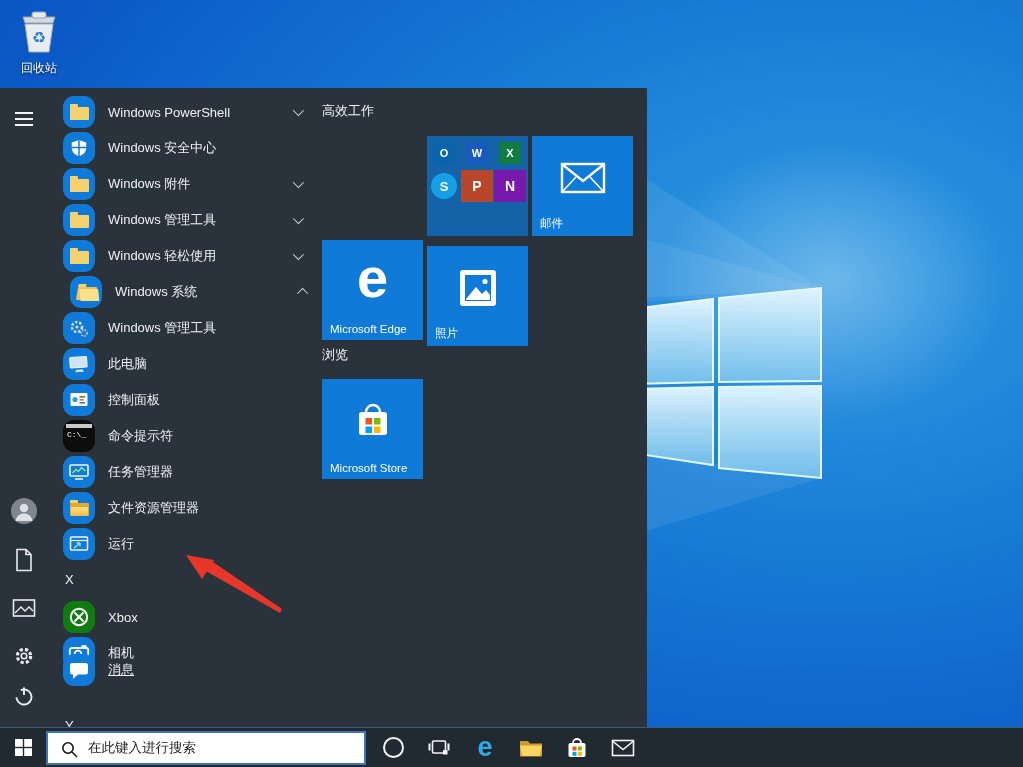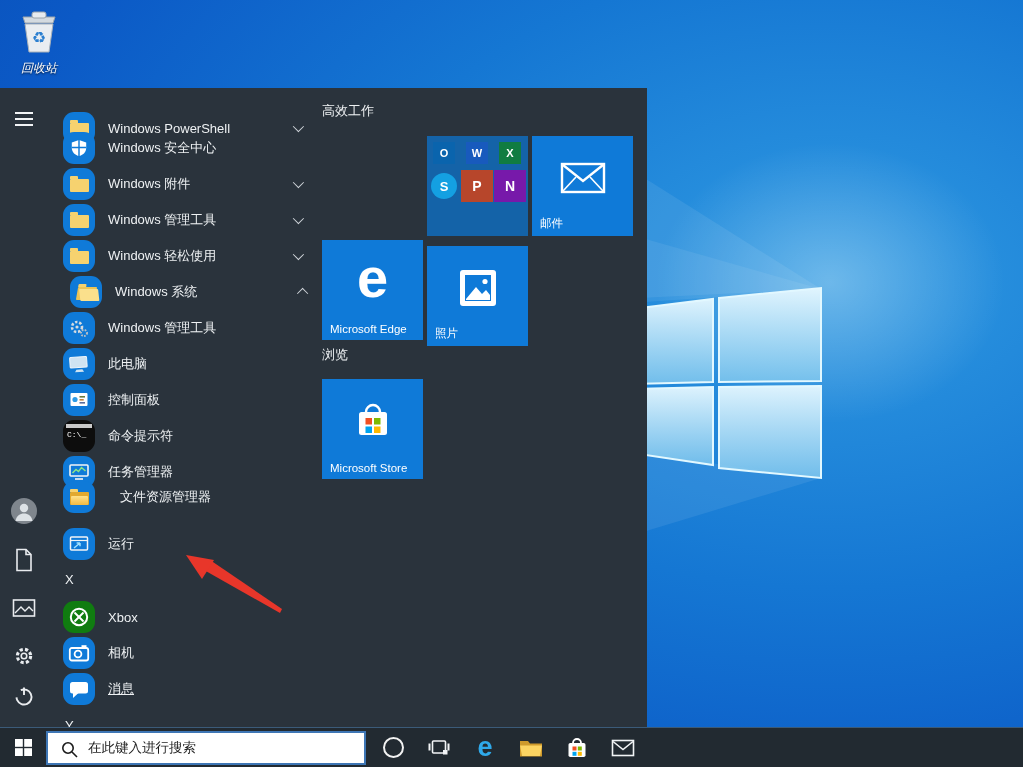--- a/index.html
+++ b/index.html
@@ -4,21 +4,21 @@
 <style>
   html,body{margin:0;padding:0;}
   body{font-family:"Liberation Sans","DejaVu Sans",sans-serif;background:#000;}
   .stage{position:relative;width:1023px;height:767px;overflow:hidden;background:#0b54c0;}
   
   .wallpaper{position:absolute;inset:0;
     background:radial-gradient(1250px 820px at 81% 36%, #2f9ae2 0%, #1577d3 38%, #0b59c6 68%, #0848ab 100%);}
   .wallpaper svg{position:absolute;inset:0;}
   
   .recycle{position:absolute;left:10px;top:8px;width:58px;text-align:center;}
-  .recycle .rlabel{margin-top:2px;font-size:12px;color:#fff;text-shadow:0 1px 2px rgba(0,0,0,.8);font-style:italic;}
+  .recycle .rlabel{margin-top:2px;font-size:12px;color:#fff;text-shadow:0 1px 2px rgba(0,0,0,.8);}
   
   .startmenu{position:absolute;left:0;top:88px;width:647px;height:639px;background:#2a333c;color:#eef1f3;}
   .rail{position:absolute;left:0;top:0;width:48px;height:100%;}
   .railbtn{position:absolute;left:11px;width:26px;height:26px;display:flex;align-items:center;justify-content:center;}
   .hamburger{display:flex;flex-direction:column;gap:4px;}
   .hamburger i{display:block;width:18px;height:2px;background:#f2f4f6;}
   .avatar{width:26px;height:26px;border-radius:50%;background:#7f868d;overflow:hidden;display:flex;align-items:center;justify-content:center;}
   
   .row{position:absolute;left:63px;width:242px;height:32px;display:flex;align-items:center;cursor:default;}
   .tile32{width:32px;height:32px;background:#0f7ad8;display:flex;align-items:center;justify-content:center;flex:none;border-radius:11px;}
@@ -142,21 +142,21 @@
       <div class="railbtn" style="top:595px;">
         <svg width="24" height="24" viewBox="0 0 24 24">
           <circle cx="12" cy="13" r="7.5" fill="none" stroke="#e9ecef" stroke-width="1.9" stroke-dasharray="38 9" transform="rotate(-115 12 13)"></circle>
           <line x1="12" y1="3.5" x2="12" y2="11" stroke="#e9ecef" stroke-width="1.9"></line>
         </svg>
       </div>
     </div>
 
     <div>
 
-      <div class="row" style="top:24px;">
+      <div class="row" style="top:8px;">
         <span class="tile32">
             <span class="ficon"></span>
           </span>
         <span class="rlbl">Windows PowerShell</span>
         <span class="chev"></span>
       </div>
 
       <div class="row" style="top:44px;">
         <span class="tile32">
           <svg width="18" height="18" viewBox="0 0 20 20">
@@ -245,21 +245,21 @@
         <span class="tile32">
           <svg width="22" height="20" viewBox="0 0 22 20">
               <rect x="2" y="3" width="18" height="11" rx="1" fill="none" stroke="#f2f4f6" stroke-width="1.6"></rect>
               <polyline points="4.5,11 8,7.5 10.5,9.5 13.5,5.5 17.5,9" fill="none" stroke="#8ae58a" stroke-width="1.5"></polyline>
               <line x1="7" y1="17" x2="15" y2="17" stroke="#f2f4f6" stroke-width="1.6"></line>
             </svg>
         </span>
         <span class="rlbl">任务管理器</span>
       </div>
 
-      <div class="row" style="top:393px;gap:12px;">
+      <div class="row" style="top:404px;">
         <span class="tile32">
             <span class="ficon fe"></span>
           </span>
         <span class="rlbl">文件资源管理器</span>
       </div>
 
       <div class="row" style="top:440px;">
         <span class="tile32">
           <svg width="20" height="18" viewBox="0 0 20 18">
               <rect x="1.5" y="2" width="17" height="13" rx="1" fill="none" stroke="#f2f4f6" stroke-width="1.5"></rect>
@@ -287,21 +287,21 @@
         <span class="tile32">
           <svg width="22" height="20" viewBox="0 0 22 20">
               <rect x="1.8" y="5" width="18.4" height="12.5" rx="2" fill="none" stroke="#fff" stroke-width="1.8"></rect>
               <rect x="13.5" y="2.2" width="5" height="3" fill="#fff"></rect>
               <circle cx="10" cy="11" r="3.4" fill="none" stroke="#fff" stroke-width="1.8"></circle>
             </svg>
         </span>
         <span class="rlbl">相机</span>
       </div>
 
-      <div class="row" style="top:585px;text-decoration:underline;">
+      <div class="row" style="top:566px;text-decoration:underline;">
         <span class="tile32">
           <svg width="22" height="20" viewBox="0 0 22 20">
               <rect x="2" y="3" width="18" height="11.5" rx="2.5" fill="#fff"></rect>
               <polygon points="5,14 5,19 10.5,14" fill="#fff"></polygon>
             </svg>
         </span>
         <span class="rlbl">消息</span>
       </div>
 
       <div class="section" style="top:630px;">Y</div>

